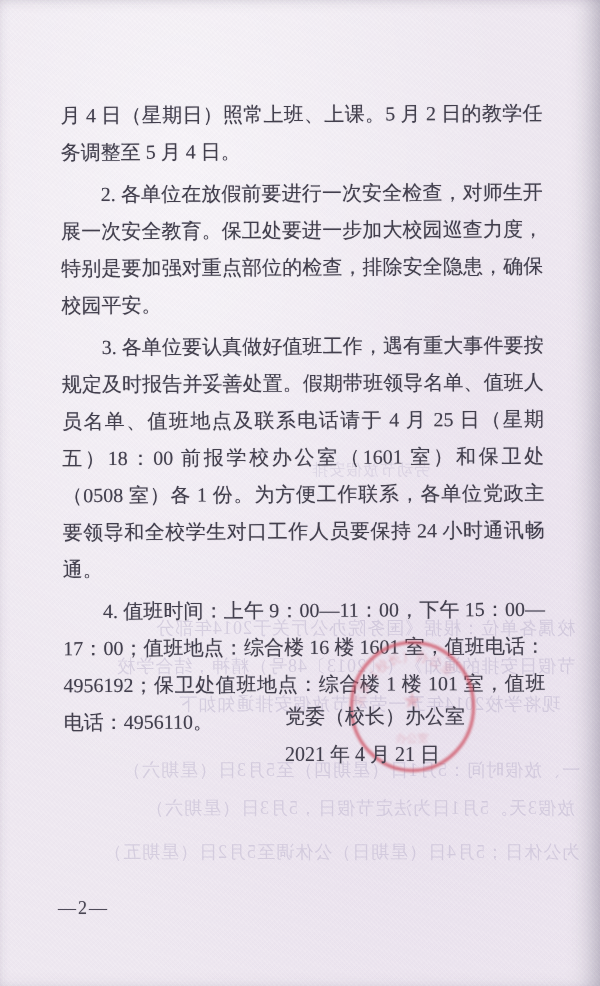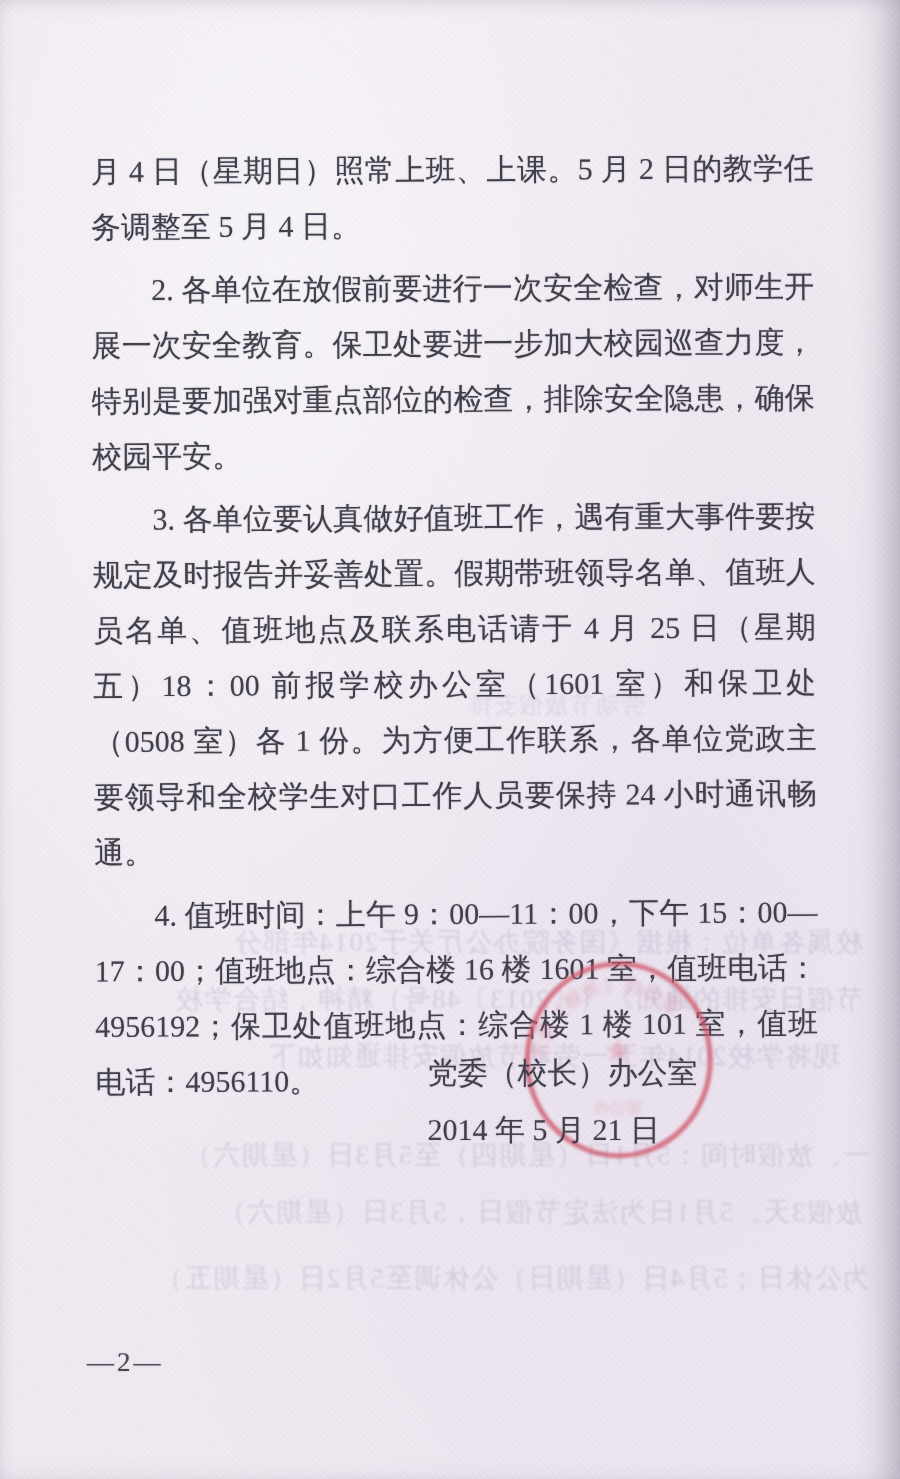--- a/index.html
+++ b/index.html
@@ -90,17 +90,17 @@
       <text font-size="13" fill="#d06273" opacity="0.38" filter="url(#sblur2)" font-family="Liberation Serif, serif">
         <textPath href="#arcTop" startOffset="8%">党委（校长）办公室</textPath>
       </text>
       <text x="66" y="70" text-anchor="middle" font-size="22" fill="#d06273" opacity="0.34" filter="url(#sblur2)">★</text>
       <text x="66" y="104" text-anchor="middle" font-size="11" fill="#d06273" opacity="0.30" filter="url(#sblur2)" font-family="Liberation Serif, serif">办公室</text>
     </svg>
   </div>
 
   <div class="signature">
     <div>党委（校长）办公室</div>
-    <div>2014 年 5 月 21 日</div>
+    <div>2021 年 4 月 21 日</div>
   </div>
 
   <div class="page-number">—2—</div>
 </div>
 
 </body></html>

